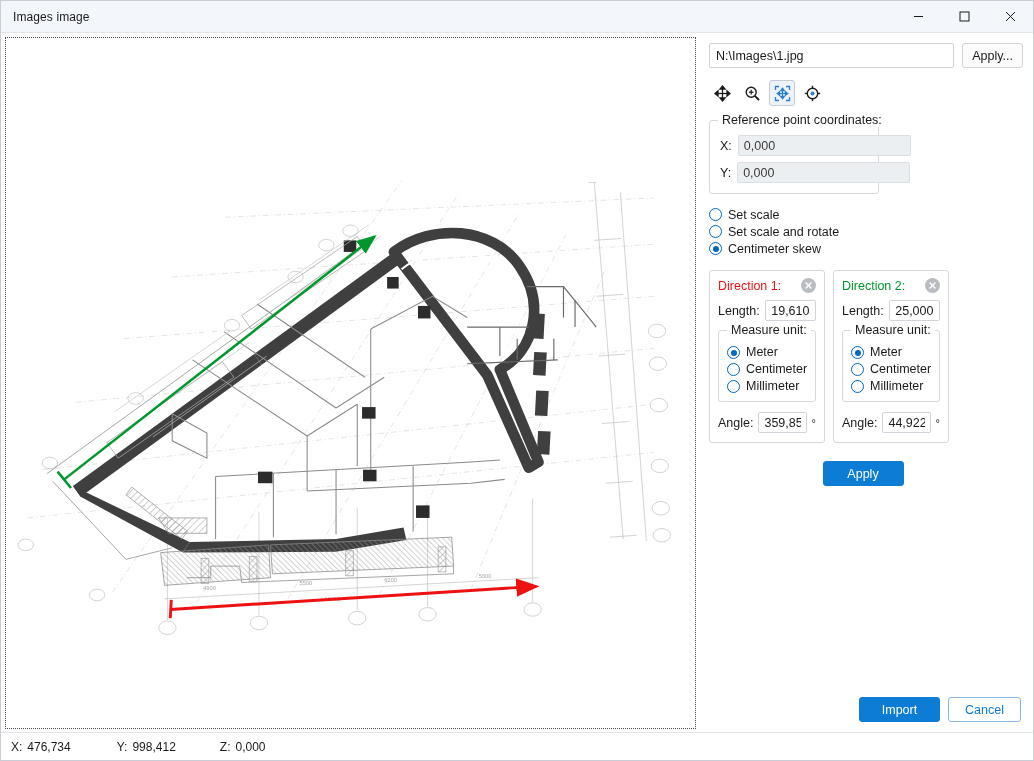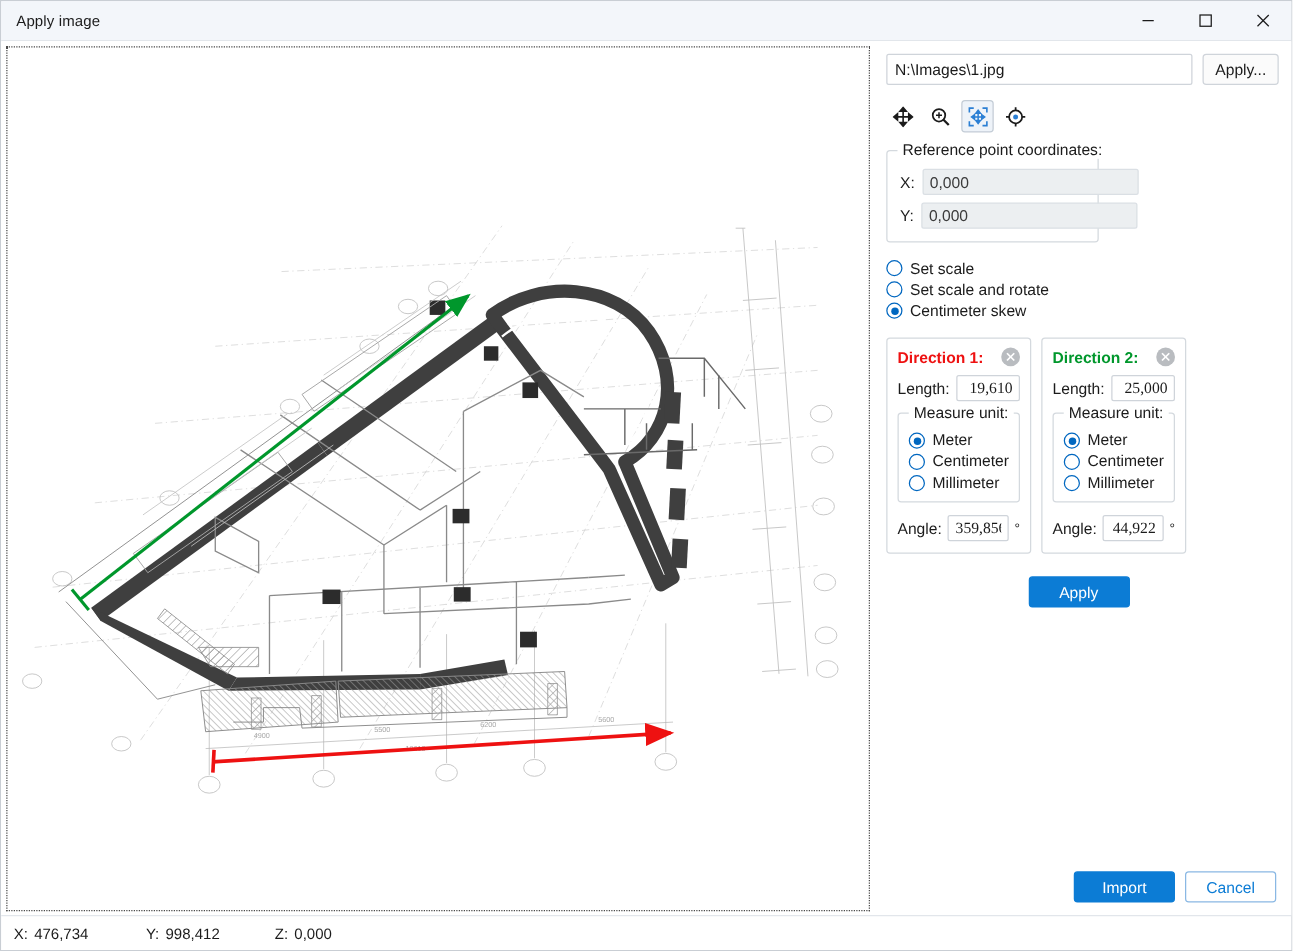--- a/index.html
+++ b/index.html
@@ -249,21 +249,21 @@
     background: #ffffff;
   }
   .dir-head {
     display: flex;
     align-items: center;
     justify-content: space-between;
     margin-bottom: 7px;
   }
   .dir-title {
     font-size: 12.5px;
-    font-weight: bold;
+    font-weight: normal;
   }
   .dir-title.red { color: #ee1111; }
   .dir-title.green { color: #00972c; }
   .dir-close {
     width: 15px;
     height: 15px;
     border-radius: 50%;
     background: #b9bcc0;
     display: flex;
     align-items: center;
@@ -277,24 +277,24 @@
     gap: 5px;
   }
   .field-label { font-size: 12.5px; color: #1b1b1b; }
   .field-input {
     flex: 1;
     min-width: 0;
     height: 21px;
     border: 1px solid #cfd4da;
     border-radius: 2px;
     background: #ffffff;
-    font-family: Liberation Serif, serif;
+    font-family: Liberation Sans, sans-serif;
     font-size: 12.5px;
     color: #1b1b1b;
-    text-align: right;
+    text-align: center;
     padding: 0 5px;
     box-sizing: border-box;
     outline: none;
   }
   .unitbox {
     margin-top: 9px;
     padding: 12px 8px 7px 8px;
   }
   .unitbox .radio-item { height: 16px; margin-bottom: 1px; align-items: flex-end; }
   .angle-row { margin-top: 10px; }
@@ -355,21 +355,21 @@
   .status-cell.x  { margin-left: 10px; }
   .status-cell.y  { margin-left: 46px; }
   .status-cell.z  { margin-left: 44px; }
 </style>
 </head>
 <body>
 
 <div class="window">
 
   <div class="titlebar">
-    <span class="title-text">Apply image</span>
+    <span class="title-text">Images image</span>
     <div class="win-controls">
       <div class="win-btn">
         <svg width="11" height="11" viewBox="0 0 11 11">
           <line x1="1" y1="5.5" x2="10" y2="5.5" stroke="#1b1b1b" stroke-width="1"></line>
         </svg>
       </div>
       <div class="win-btn">
         <svg width="11" height="11" viewBox="0 0 11 11">
           <rect x="1" y="1" width="9" height="9" fill="none" stroke="#1b1b1b" stroke-width="1"></rect>
         </svg>

